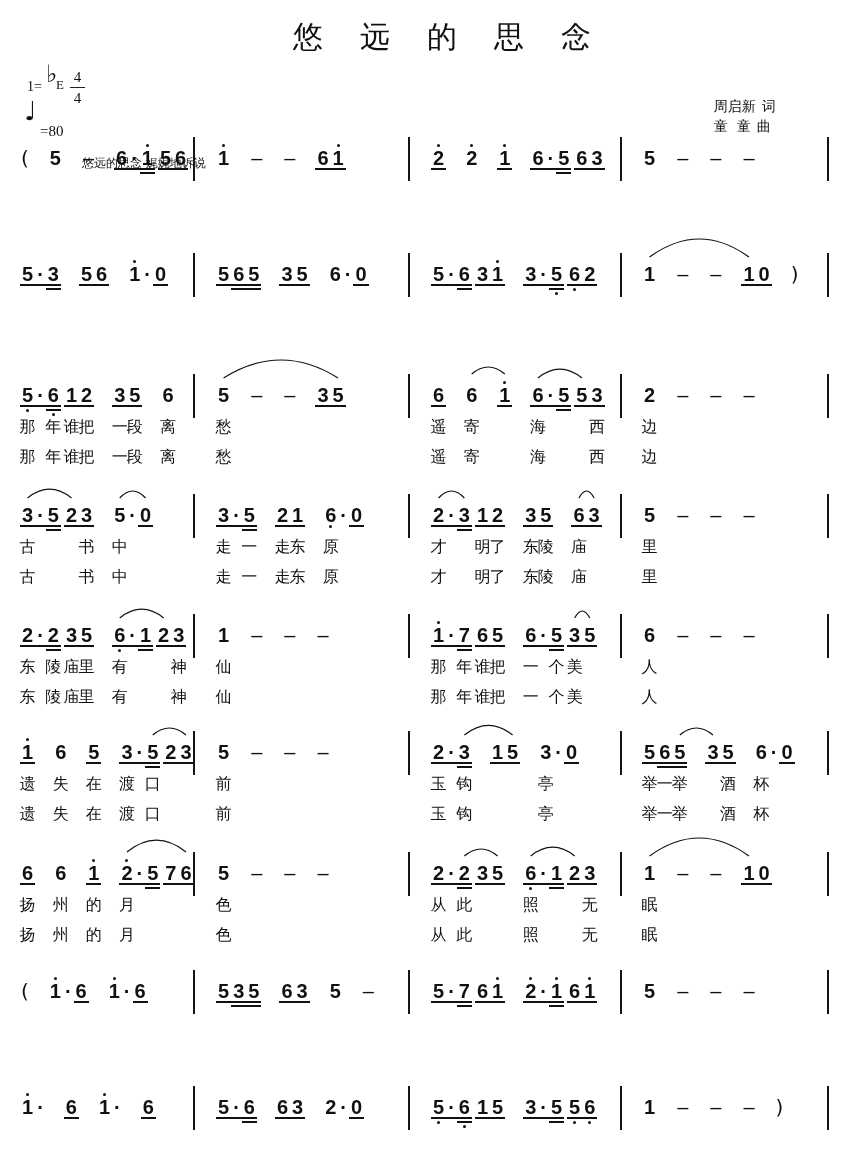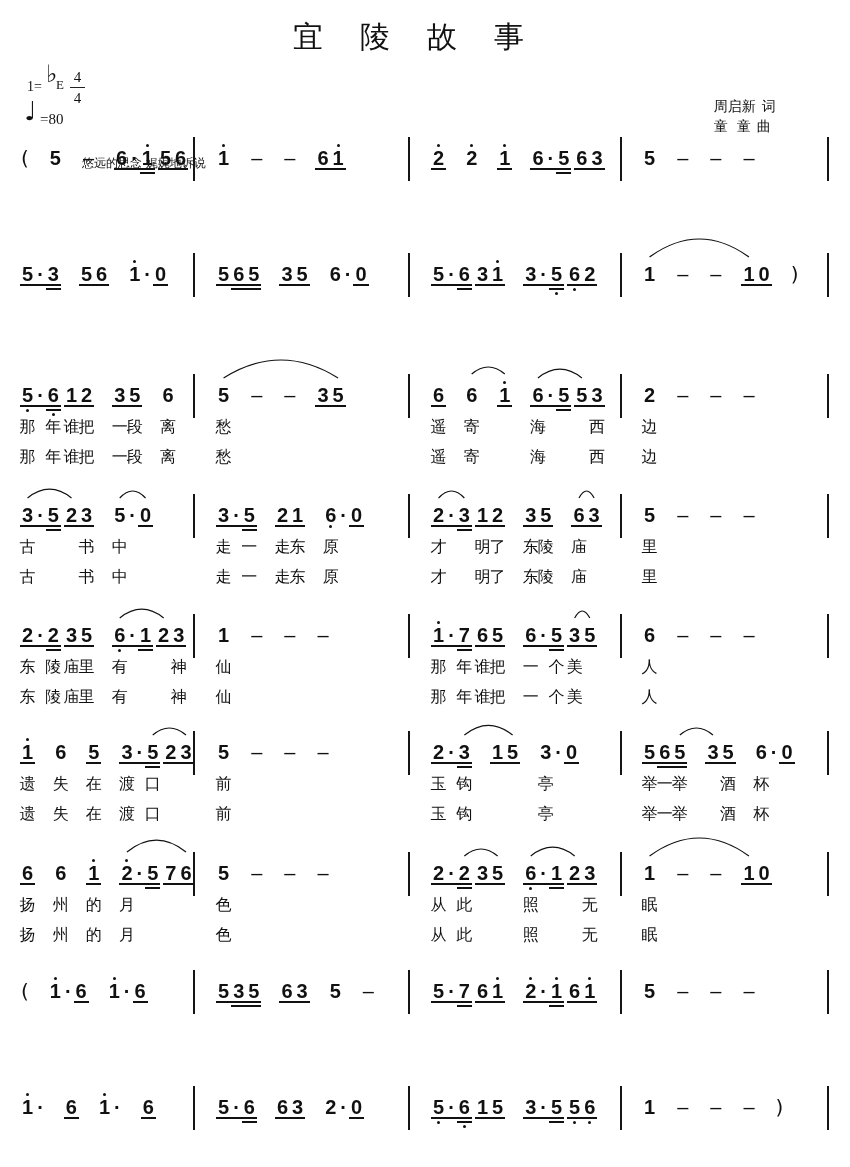--- a/index.html
+++ b/index.html
@@ -8,21 +8,21 @@
   
   .title { position: absolute; left: 293px; top: 20px; font: 30px/34px "DejaVu Sans", sans-serif; letter-spacing: 37px; white-space: nowrap; color: #111; }
   .key-prefix { position: absolute; left: 27px; top: 79px; font: 14px/16px "Liberation Serif", serif; }
   .key-acc { position: absolute; left: 46px; top: 60px; font: 24px/28px "DejaVu Sans", sans-serif; }
   .key-tonic { position: absolute; left: 56px; top: 77px; font: 13px/16px "Liberation Serif", serif; }
   .time-num, .time-den { position: absolute; left: 72px; width: 11px; text-align: center; font: 15px/15px "Liberation Serif", serif; }
   .time-num { top: 70px; }
   .time-den { top: 91px; }
   .time-line { position: absolute; left: 70px; top: 87px; width: 15px; height: 1px; background: #222; }
   .tempo-symbol { position: absolute; left: 24px; top: 97px; font: 26px/28px "DejaVu Sans", sans-serif; }
-  .tempo-value { position: absolute; left: 40px; top: 111px; font: 15px/16px "Liberation Serif", serif; }
+  .tempo-value { position: absolute; left: 40px; top: 123px; font: 15px/16px "Liberation Serif", serif; }
   .tempo-expr { position: absolute; left: 82px; top: 112px; font: 12px/14px "DejaVu Serif", serif; white-space: nowrap; margin-top: 44px; }
   .credit { position: absolute; left: 696px; font: 14px/16px "DejaVu Serif", serif; white-space: pre; }
   .credit .role { margin-left: 6px; }
   .credit-1 { top: 82px; }
   .credit-2 { top: 102px; }
 
   
   .system { position: absolute; left: 0; width: 850px; height: 22px; }
   .measure { position: absolute; top: 0; display: flex; align-items: flex-start; gap: 18px; white-space: nowrap; }
   .m1 { left: 20px; } .m2 { left: 216px; } .m3 { left: 431px; } .m4 { left: 642px; }
@@ -50,21 +50,21 @@
   .v2 { top: 64px; }
 
   #slur-layer { position: absolute; left: 0; top: 0; pointer-events: none; }
   #slur-layer path { fill: none; stroke: #111; stroke-width: 1.2; }
 </style>
 </head>
 <body>
 
 <div id="page">
 
-  <div class="title">宜陵故事</div>
+  <div class="title">悠远的思念</div>
 
   <span class="key-prefix">1=</span>
   <span class="key-acc">♭</span>
   <span class="key-tonic">E</span>
   <span class="time-num">4</span>
   <span class="time-line"></span>
   <span class="time-den">4</span>
 
   <span class="tempo-symbol">♩</span>
   <span class="tempo-value">=80</span>

